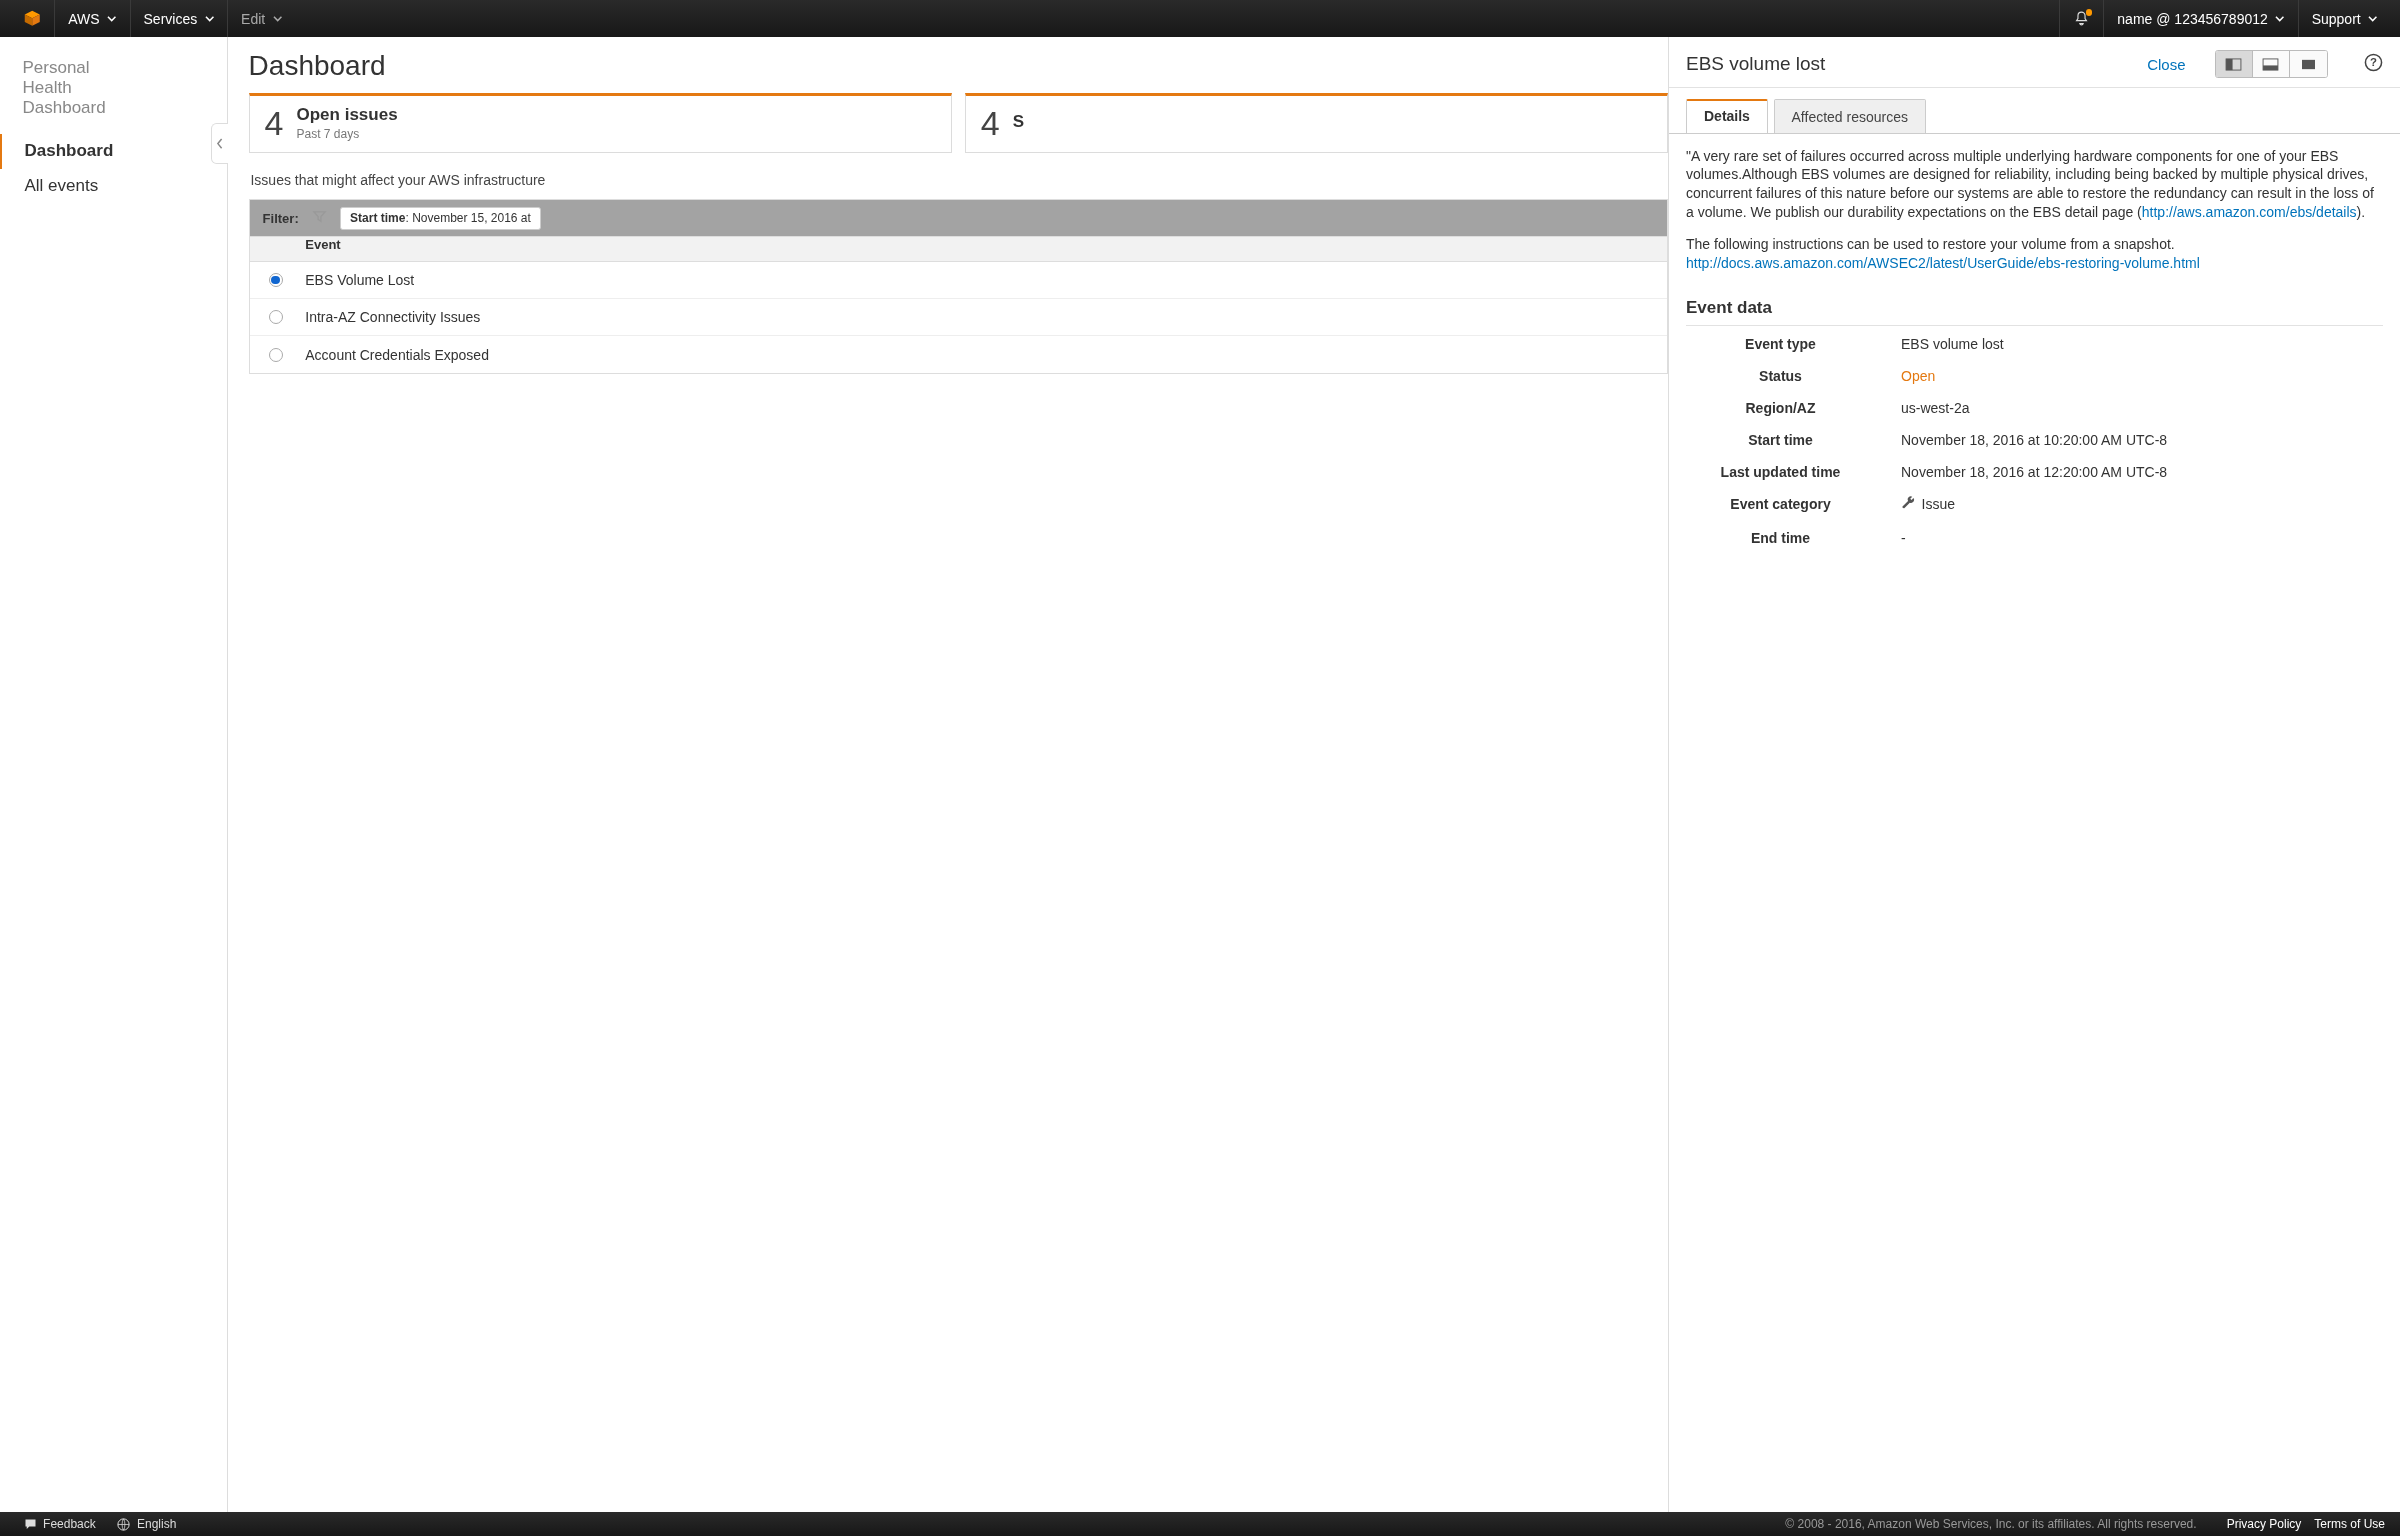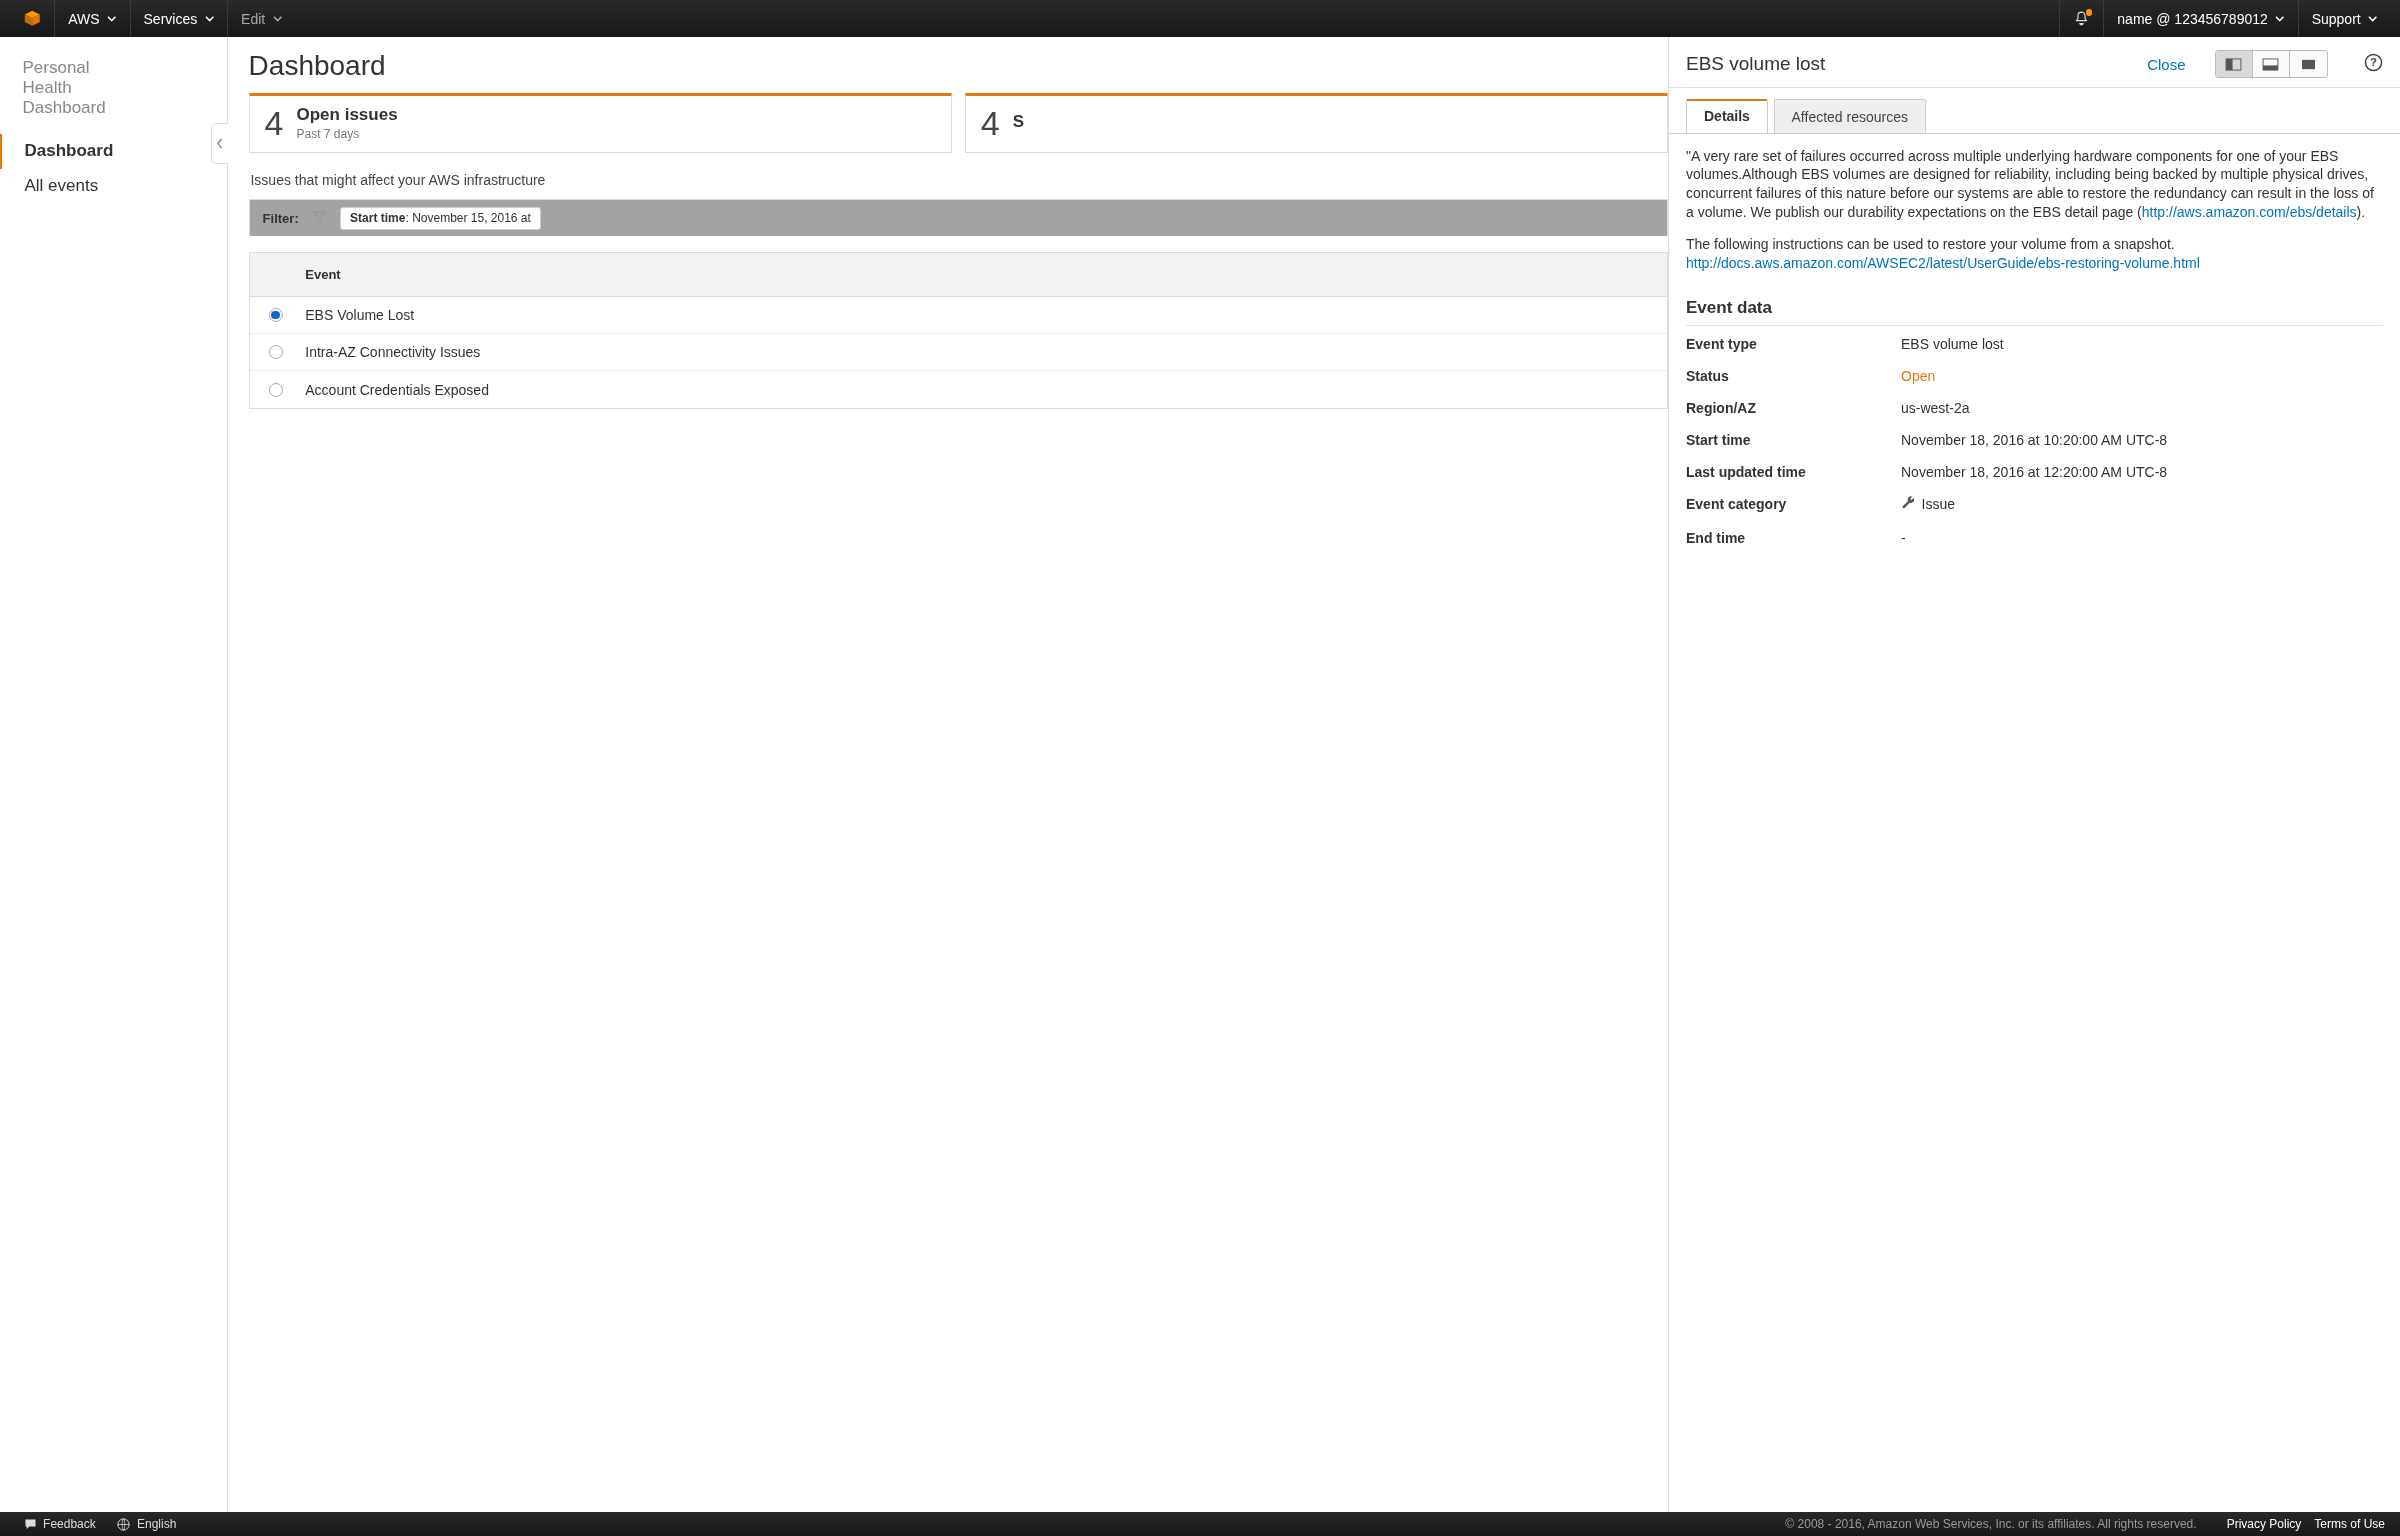--- a/index.html
+++ b/index.html
@@ -89,21 +89,21 @@
 .filterbar .lbl { font-weight:700; margin-right:13px; }
 .filterbar .funnel { color:#999; }
 .filterbar .chip {
   margin-left:13px; border:0.9px solid #ccc; border-radius:2.8px; background:#fff;
   padding:3.7px 9.4px; font-size:12px; color:#333; display:inline-flex; cursor:pointer;
 }
 .filterbar .chip b { font-weight:700; }
 
 .table-head {
   background:#f2f2f2; border:0.9px solid #ddd; border-bottom:0.9px solid #ddd;
-  display:flex; align-items:center; height:45px;margin-top:16px;
+  display:flex; align-items:flex-start; height:26px;
 }
 .table-head .col-radio{ width:52px; }
 .table-head .col-event{ font-weight:700; padding-left:3.7px; }
 
 .rows { border:0.9px solid #ddd; border-top:none; }
 .row {
   display:flex; align-items:center; height:37px;
   border-bottom:0.9px solid #eee; cursor:pointer;
 }
 .row:last-child{ border-bottom:none; }
@@ -138,21 +138,21 @@
   background:#efefef; margin-right:5.6px; cursor:pointer; color:#444; font-size:14px;
   border-radius:1.9px 1.9px 0 0; position:relative; top:0.9px;
 }
 .tab.active{ background:#fff; border-top:2.8px solid #e47911; padding-top:7.5px; font-weight:700; color:#333; }
 
 .detail-body{ padding: 13px 17px 19px 17px; overflow:auto; flex:1; font-size:14px; color:#333; line-height:1.35;}
 .detail-body a{ color:#0073bb; text-decoration:none; }
 .section-title{ font-size:17px; font-weight:700; margin: 24px 0 1.9px 0; padding-bottom:5.6px; border-bottom:0.9px solid #e2e2e2;}
 
 .kv{ display:flex; padding:6.6px 0; }
-.kv .k{ width:215px; text-align:left; padding-right:26px; font-weight:700; color:#333; }
+.kv .k{ width:215px; text-align:center; padding-right:26px; font-weight:700; color:#333; }
 .kv .v{ flex:1; color:#333; }
 .kv .v.accent{ color:#e47911; }
 .wrench{ display:inline-block; vertical-align:middle; margin-right:5.6px; }
 
 
 .footer {
   height: 24px; background:linear-gradient(#2a2a2a,#171717); color:#ddd;
   display:flex; align-items:center; padding:0 15px; font-size:12px;
 }
 .footer .f-left{ display:flex; align-items:center; gap:5.6px; }

